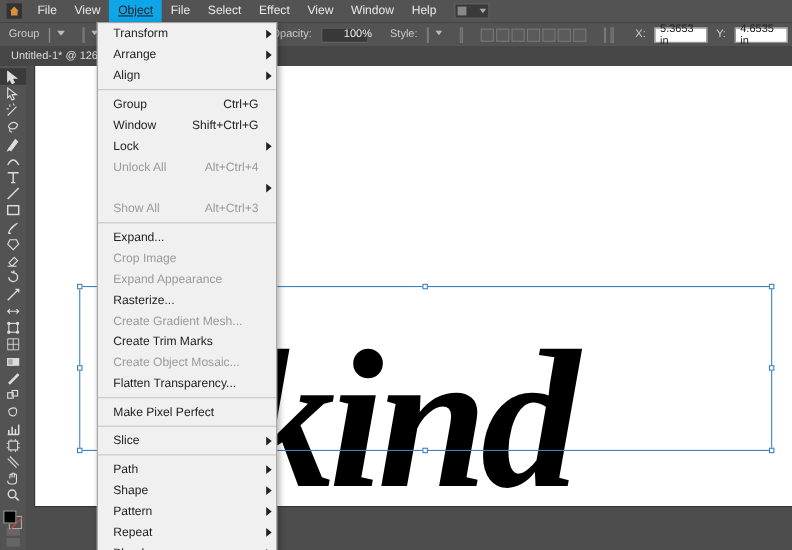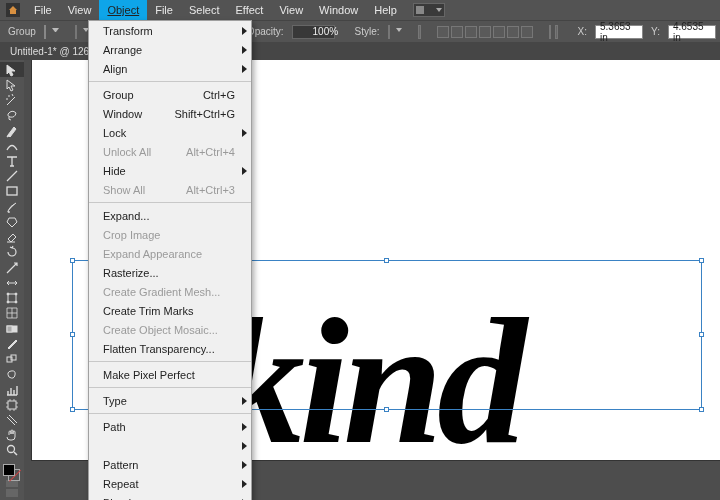--- a/index.html
+++ b/index.html
@@ -307,21 +307,20 @@
     </div>
     <div class="drow">
       <span class="dlabel">Lock</span>
       <span class="arrow"></span>
     </div>
     <div class="drow disabled">
       <span class="dlabel">Unlock All</span>
       <span class="dshort">Alt+Ctrl+4</span>
     </div>
     <div class="drow">
-      <span class="dlabel">Hide</span>
       <span class="arrow"></span>
     </div>
     <div class="drow disabled">
       <span class="dlabel">Show All</span>
       <span class="dshort">Alt+Ctrl+3</span>
     </div>
     <div class="dsep"></div>
     <div class="drow">
       <span class="dlabel">Expand...</span>
     </div>
@@ -345,29 +344,30 @@
     </div>
     <div class="drow">
       <span class="dlabel">Flatten Transparency...</span>
     </div>
     <div class="dsep"></div>
     <div class="drow">
       <span class="dlabel">Make Pixel Perfect</span>
     </div>
     <div class="dsep"></div>
     <div class="drow">
-      <span class="dlabel">Type</span>
+      <span class="dlabel">Slice</span>
       <span class="arrow"></span>
     </div>
     <div class="dsep"></div>
     <div class="drow">
       <span class="dlabel">Path</span>
       <span class="arrow"></span>
     </div>
     <div class="drow">
+      <span class="dlabel">Shape</span>
       <span class="arrow"></span>
     </div>
     <div class="drow">
       <span class="dlabel">Pattern</span>
       <span class="arrow"></span>
     </div>
     <div class="drow">
       <span class="dlabel">Repeat</span>
       <span class="arrow"></span>
     </div>

